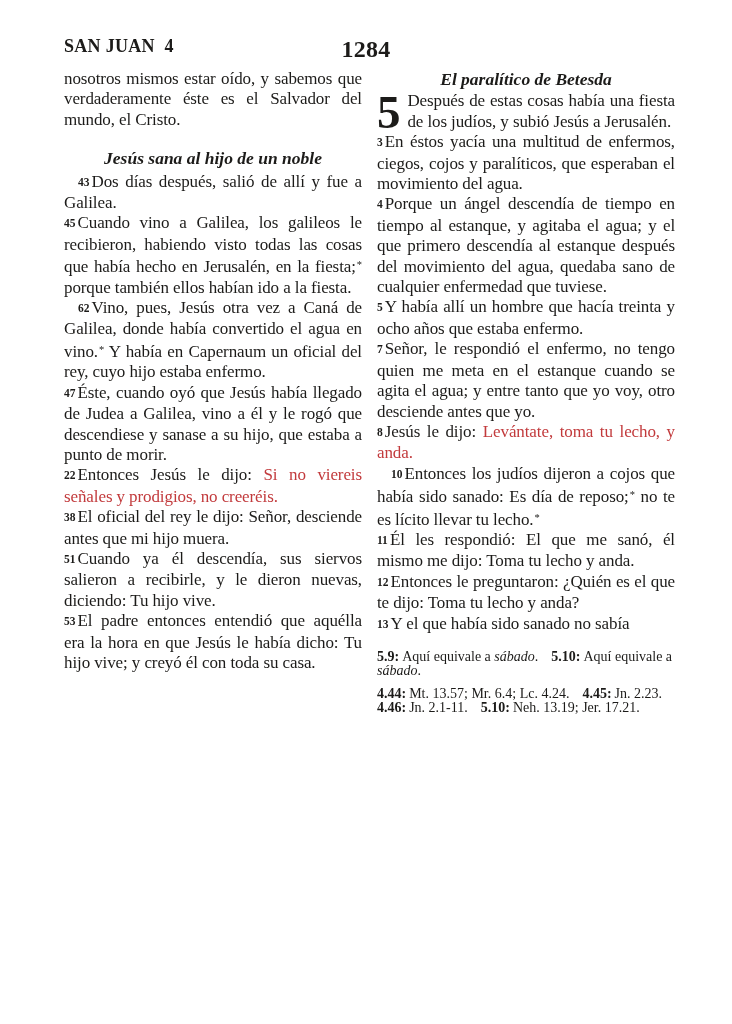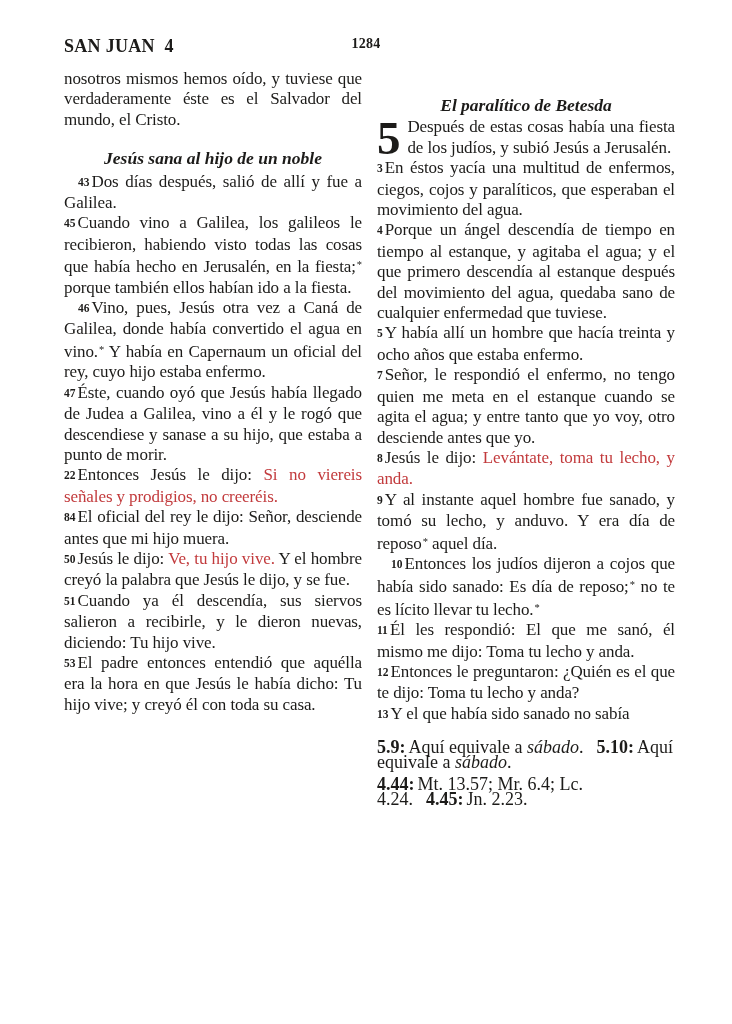--- a/index.html
+++ b/index.html
@@ -9,103 +9,102 @@
     color:var(--ink,#1c1b19);
     font-family:"Liberation Serif","DejaVu Serif",serif;
     -webkit-font-smoothing:antialiased;
   }
   .running-head{
     position:absolute;top:36px;left:64px;right:58px;height:22px;
     font-weight:bold;font-size:18px;letter-spacing:.3px;
   }
   .page-number{
     position:absolute;top:36px;left:0;width:732px;text-align:center;
-    font-weight:bold;font-size:14px;letter-spacing:.3px;
+    font-weight:bold;font-size:24px;letter-spacing:.3px;
   }
   .columns{
     position:absolute;top:69px;left:64px;width:611px;
     display:flex;gap:15px;
   }
   .col{
     width:298px;font-size:17px;line-height:20.4px;text-align:justify;
     letter-spacing:-0.1px;
   }
-  .col.right{width:298px;margin-top:26px;}
+  .col.right{width:298px;}
   p.verse,p.cont{margin:0;}
   p.verse.indent{text-indent:14px;}
   .vn{
     font-weight:bold;font-size:11.5px;padding-right:2px;
     position:relative;top:-1px;letter-spacing:0;
   }
   .red{color:var(--red,#c23a3c);}
   .fnmark{font-size:10.5px;vertical-align:4px;padding-left:1px;}
   .section-heading{
     font-weight:bold;font-style:italic;text-align:center;
     font-size:17.5px;letter-spacing:0;
   }
   .left .section-heading{margin:18px 0 3px 0;}
   .right .section-heading{margin:0 0 2px 0;}
   .dropcap{
     float:left;font-weight:bold;font-size:47px;line-height:36px;
     padding:3px 7px 1px 0;
   }
   .footnotes{
-    margin-top:15px;font-size:18px;line-height:14.5px;
+    margin-top:15px;font-size:14px;line-height:14.5px;
     text-align:left;letter-spacing:0;
   }
   .fn-group{margin-bottom:8px;}
   .fn-ref{font-weight:bold;padding-right:3px;}
   .fn-entry{margin-right:13px;}
   .fn-entry:last-child{margin-right:0;}
   .ital{font-style:italic;}
 </style>
 </head>
 <body>
 
 <div class="page" style="--ink: #1c1b19; --red: #c23a3c; --paper: #ffffff;">
   <div class="running-head">
     <span>SAN JUAN&nbsp; 4</span>
   </div>
   <div class="page-number">1284</div>
 
   <div class="columns">
     <div class="col left">
-      <p class="cont">nosotros mismos hemos oído, y tuviese que verdaderamente éste es el Salvador del mundo, el Cristo.</p>
+      <p class="cont">nosotros mismos estar oído, y sabemos que verdaderamente éste es el Salvador del mundo, el Cristo.</p>
       <div class="section-heading">Jesús sana al hijo de un noble</div>
       <div id="left-verses">
           <p class="verse indent"><span class="vn">43</span><span>Dos días después, salió de allí y fue a Galilea.</span></p>
           <p class="verse"><span class="vn">45</span><span>Cuando vino a Galilea, los galileos le recibieron, habiendo visto todas las cosas que había hecho en Jerusalén, en la fiesta;</span><span class="fnmark">*</span><span> porque también ellos habían ido a la fiesta.</span></p>
-          <p class="verse indent"><span class="vn">46</span><span>Vino, pues, Jesús otra vez a Caná de Galilea, donde había convertido el agua en vino.</span><span class="fnmark">*</span><span> Y había en Capernaum un oficial del rey, cuyo hijo estaba enfermo.</span></p>
+          <p class="verse indent"><span class="vn">62</span><span>Vino, pues, Jesús otra vez a Caná de Galilea, donde había convertido el agua en vino.</span><span class="fnmark">*</span><span> Y había en Capernaum un oficial del rey, cuyo hijo estaba enfermo.</span></p>
           <p class="verse"><span class="vn">47</span><span>Éste, cuando oyó que Jesús había llegado de Judea a Galilea, vino a él y le rogó que descendiese y sanase a su hijo, que estaba a punto de morir.</span></p>
           <p class="verse"><span class="vn">22</span><span>Entonces Jesús le dijo: </span><span class="red">Si no viereis señales y prodigios, no creeréis.</span></p>
-          <p class="verse"><span class="vn">84</span><span>El oficial del rey le dijo: Señor, desciende antes que mi hijo muera.</span></p>
-          <p class="verse"><span class="vn">50</span><span>Jesús le dijo: </span><span class="red">Ve, tu hijo vive.</span><span> Y el hombre creyó la palabra que Jesús le dijo, y se fue.</span></p>
+          <p class="verse"><span class="vn">38</span><span>El oficial del rey le dijo: Señor, desciende antes que mi hijo muera.</span></p>
           <p class="verse"><span class="vn">51</span><span>Cuando ya él descendía, sus siervos salieron a recibirle, y le dieron nuevas, diciendo: Tu hijo vive.</span></p>
           <p class="verse"><span class="vn">53</span><span>El padre entonces entendió que aquélla era la hora en que Jesús le había dicho: Tu hijo vive; y creyó él con toda su casa.</span></p>
         </div>
     </div>
 
     <div class="col right">
       <div class="section-heading">El paralítico de Betesda</div>
       <div id="chapter-block">
           <p class="verse"><span class="dropcap">5</span><span>Después de estas cosas había una fiesta de los judíos, y subió Jesús a Jerusalén.</span></p>
         </div>
       <div id="right-verses">
           <p class="verse"><span class="vn">3</span><span>En éstos yacía una multitud de enfermos, ciegos, cojos y paralíticos, que esperaban el movimiento del agua.</span></p>
           <p class="verse"><span class="vn">4</span><span>Porque un ángel descendía de tiempo en tiempo al estanque, y agitaba el agua; y el que primero descendía al estanque después del movimiento del agua, quedaba sano de cualquier enfermedad que tuviese.</span></p>
           <p class="verse"><span class="vn">5</span><span>Y había allí un hombre que hacía treinta y ocho años que estaba enfermo.</span></p>
           <p class="verse"><span class="vn">7</span><span>Señor, le respondió el enfermo, no tengo quien me meta en el estanque cuando se agita el agua; y entre tanto que yo voy, otro desciende antes que yo.</span></p>
           <p class="verse"><span class="vn">8</span><span>Jesús le dijo: </span><span class="red">Levántate, toma tu lecho, y anda.</span></p>
-          <p class="verse"><span class="vn">9</span><span>Y al instante aquel hombre fue sanado, y tomó su lecho, y anduvo. Y era día de reposo</span><span class="fnmark">*</span><span> aquel día.</span></p>
           <p class="verse indent"><span class="vn">10</span><span>Entonces los judíos dijeron a cojos que había sido sanado: Es día de reposo;</span><span class="fnmark">*</span><span> no te es lícito llevar tu lecho.</span><span class="fnmark">*</span></p>
           <p class="verse"><span class="vn">11</span><span>Él les respondió: El que me sanó, él mismo me dijo: Toma tu lecho y anda.</span></p>
           <p class="verse"><span class="vn">12</span><span>Entonces le preguntaron: ¿Quién es el que te dijo: Toma tu lecho y anda?</span></p>
           <p class="verse"><span class="vn">13</span><span>Y el que había sido sanado no sabía</span></p>
         </div>
       <div class="footnotes" id="footnotes">
           <div class="fn-group"><span class="fn-entry"><span class="fn-ref">5.9:</span><span>Aquí equivale a </span><span class="ital">sábado</span><span>.</span></span><span class="fn-entry"><span class="fn-ref">5.10:</span><span>Aquí equivale a </span><span class="ital">sábado</span><span>.</span></span></div>
           <div class="fn-group">
             <div><span class="fn-entry"><span class="fn-ref">4.44:</span><span>Mt. 13.57; Mr. 6.4; Lc. 4.24.</span></span><span class="fn-entry"><span class="fn-ref">4.45:</span><span>Jn. 2.23.</span></span></div>
+            <div><span class="fn-entry"><span class="fn-ref">4.46:</span><span>Jn. 2.1-11.</span></span><span class="fn-entry"><span class="fn-ref">5.10:</span><span>Neh. 13.19; Jer. 17.21.</span></span></div>
           </div>
         </div>
     </div>
   </div>
 </div>
 
 </body></html>

